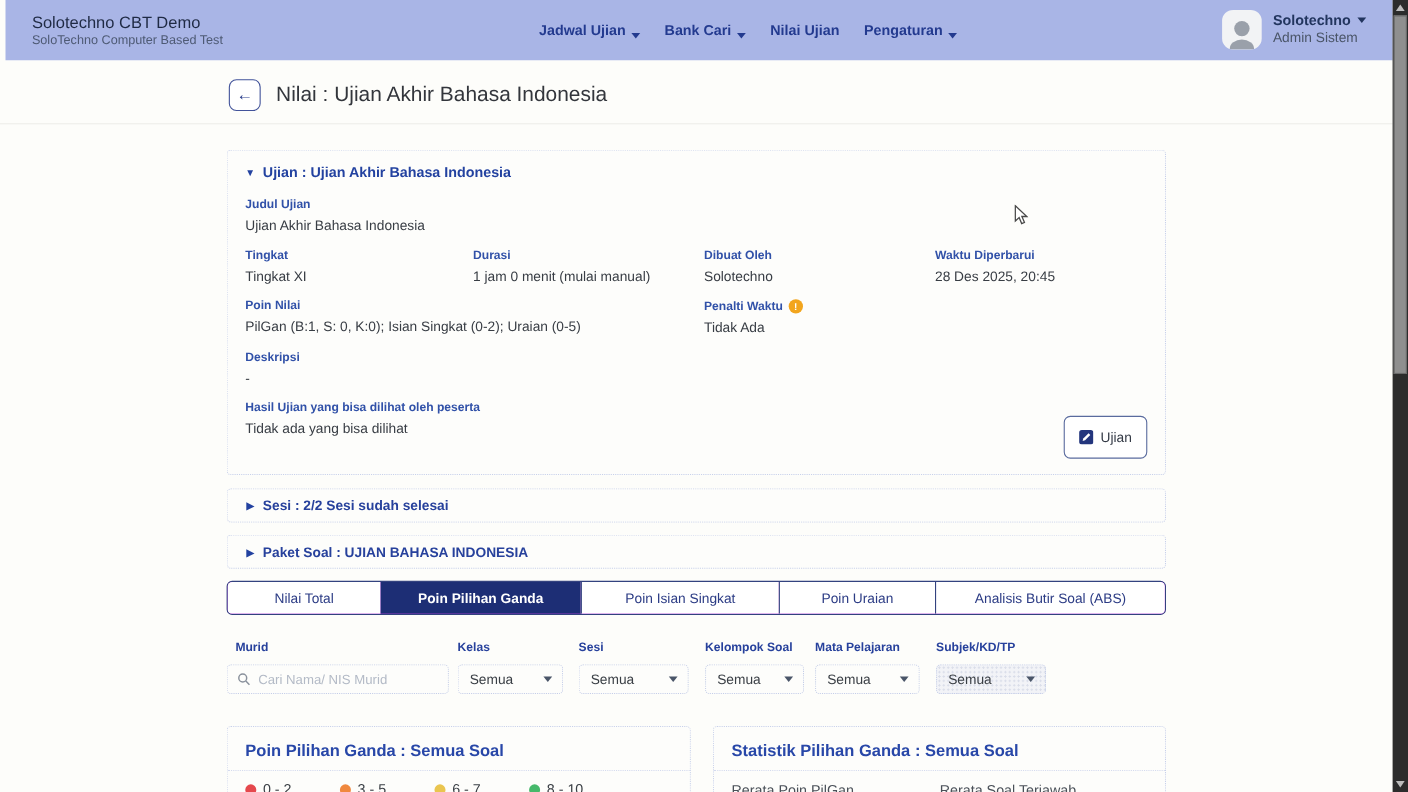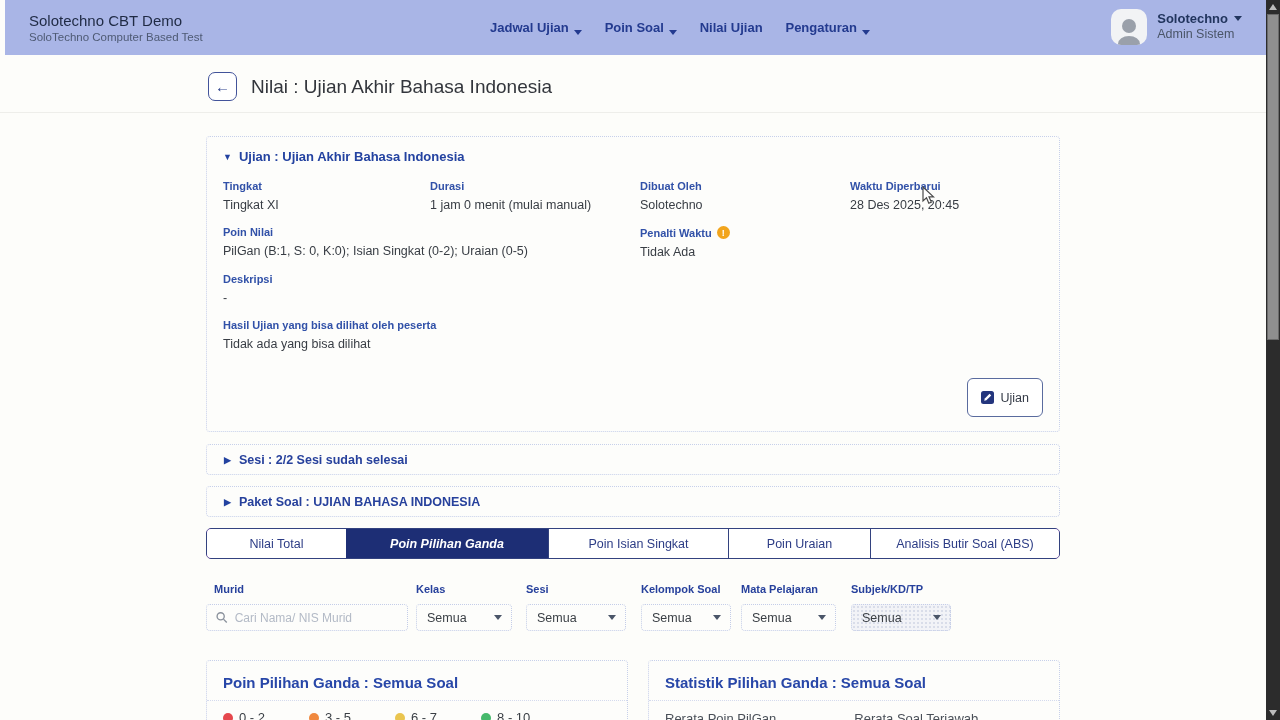--- a/index.html
+++ b/index.html
@@ -63,21 +63,21 @@
                   font-size:12.5px; font-weight:bold; color:#27419c; cursor:pointer; }
   .sec1 { top:444px; } .sec2 { top:486px; }
 
   
   .tabbar { position:absolute; left:206px; top:528px; width:854px; height:31px;
             display:flex; border:1px solid #33427f; border-radius:5px; overflow:hidden; background:#d946ef; }
   .tab { display:flex; align-items:center; justify-content:center; font-size:12.5px;
          color:#2c3c85; background:#fff; cursor:pointer; border-left:1px solid #33427f; }
   .tab:first-child { border-left:none; }
   .tab.active { background:#1d2e75; color:#fff; font-weight:bold; border-left:none; }
-  .tw1{width:139px;} .tw2{width:202px;font-style:italic;} .tw3{width:180px;} .tw4{width:142px;} .tw5{flex:1;}
+  .tw1{width:139px;} .tw2{width:182px;} .tw3{width:180px;} .tw4{width:142px;} .tw5{flex:1;}
 
   
   .filters { position:absolute; left:206px; top:583px; width:854px; display:flex; }
   .fcol { display:flex; flex-direction:column; }
   .fcol .flt-label { font-size:11px; font-weight:bold; color:#27419c; margin-bottom:9px; }
   .w-murid{width:202px; margin-right:8px;} .w-kelas{width:96px; margin-right:14px;}
   .w-sesi{width:100px; margin-right:15px;} .w-kel{width:90px; margin-right:10px;}
   .w-mapel{width:95px; margin-right:15px;} .w-subj{width:100px;}
   .w-murid .flt-label{ padding-left:8px; }
   .search-box { height:27px; border:1px dotted #c4cde8; border-radius:4px; background:#fdfdfb;
@@ -126,21 +126,21 @@
     <div class="brand">
       <div class="brand-title">Solotechno CBT Demo</div>
       <div class="brand-subtitle">SoloTechno Computer Based Test</div>
     </div>
     <nav class="menu">
       <a class="menu-item">
         <span>Jadwal Ujian</span>
         <span class="caret-down"></span>
       </a>
       <a class="menu-item">
-        <span>Poin Soal</span>
+        <span>Bank Cari</span>
         <span class="caret-down"></span>
       </a>
       <a class="menu-item">
         <span>Nilai Ujian</span>
       </a>
       <a class="menu-item">
         <span>Pengaturan</span>
         <span class="caret-down"></span>
       </a>
     </nav>
@@ -165,20 +165,24 @@
     <button class="back-btn">
       <span>←</span>
     </button>
     <h1 class="page-title">Nilai : Ujian Akhir Bahasa Indonesia</h1>
   </div>
 
   <section class="dotted-card exam-card">
     <div class="exam-header">
       <span class="acc-caret">▼</span>
       <span>Ujian : Ujian Akhir Bahasa Indonesia</span>
+    </div>
+    <div class="fblock">
+      <div class="f-label">Judul Ujian</div>
+      <div class="f-value">Ujian Akhir Bahasa Indonesia</div>
     </div>
     <div class="fgrid">
       <div>
         <div class="f-label">Tingkat</div>
         <div class="f-value">Tingkat XI</div>
       </div>
       <div>
         <div class="f-label">Durasi</div>
         <div class="f-value">1 jam 0 menit (mulai manual)</div>
       </div>

